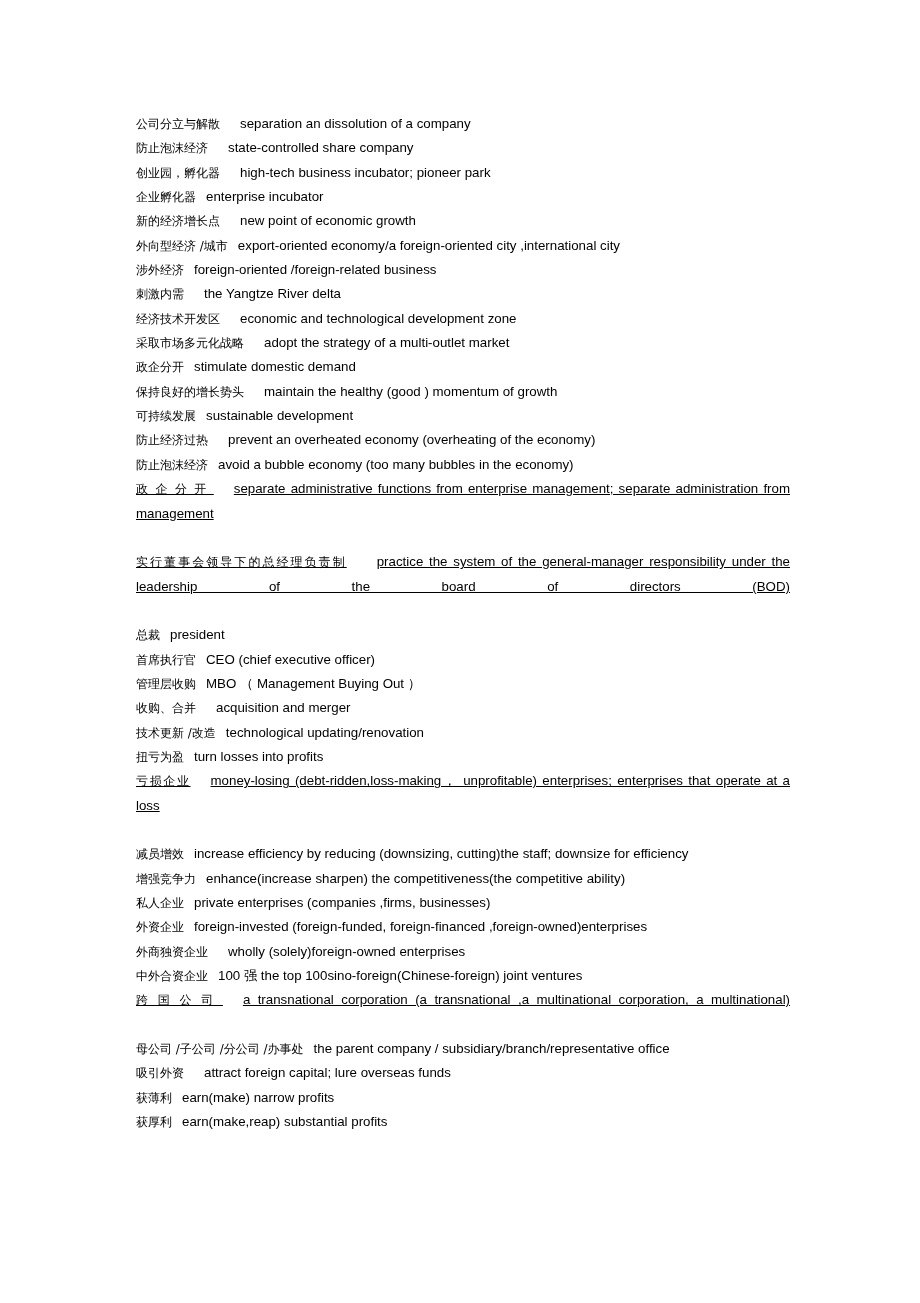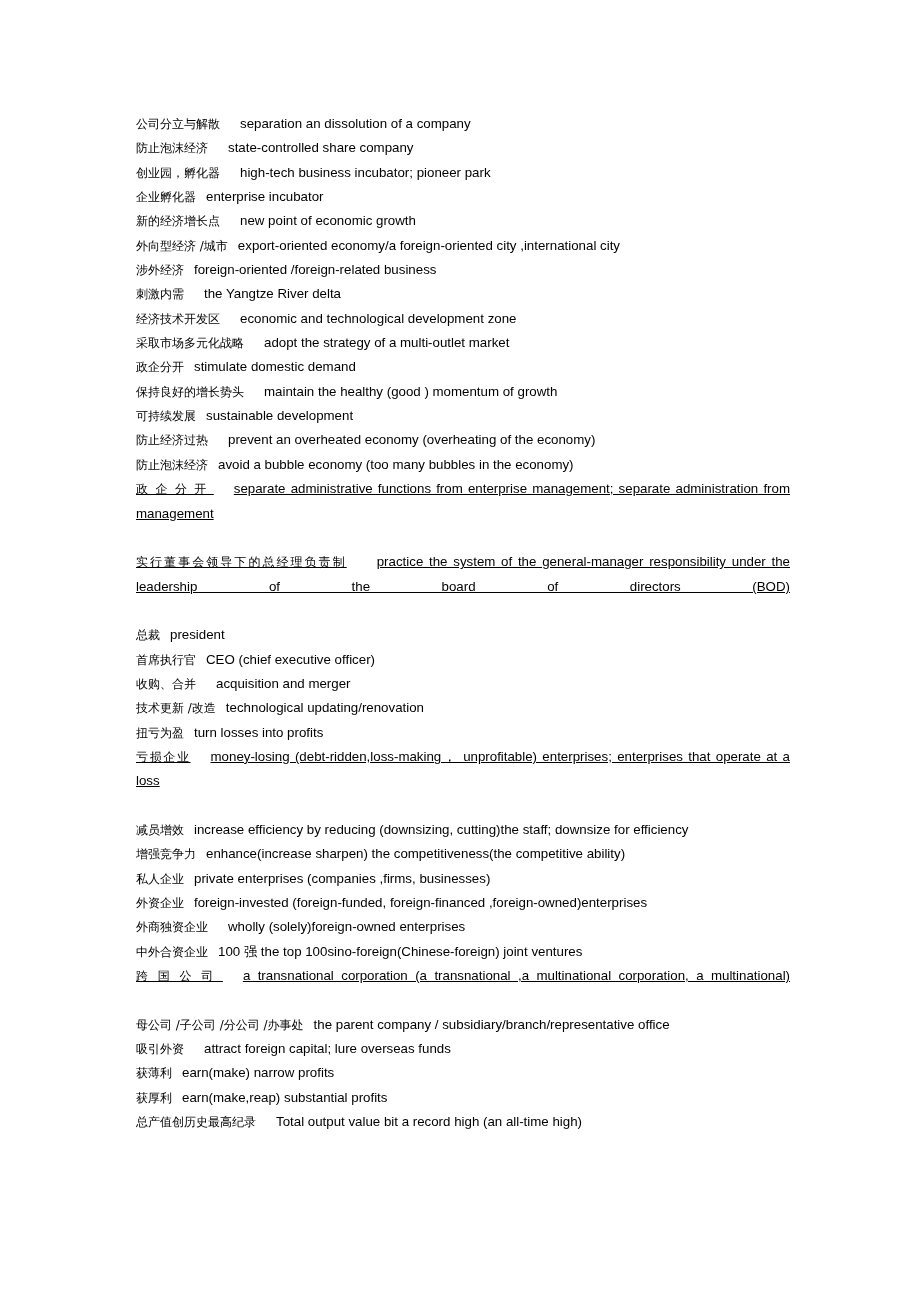--- a/index.html
+++ b/index.html
@@ -76,30 +76,30 @@
       <p class="entry"><span class="cn">采取市场多元化战略</span><span class="gap-md"></span><span>adopt the strategy of a multi-outlet market</span></p>
       <p class="entry"><span class="cn">政企分开</span><span class="gap-sm"></span><span>stimulate domestic demand</span></p>
       <p class="entry"><span class="cn">保持良好的增长势头</span><span class="gap-md"></span><span>maintain the healthy (good ) momentum of growth</span></p>
       <p class="entry"><span class="cn">可持续发展</span><span class="gap-sm"></span><span>sustainable development</span></p>
       <p class="entry"><span class="cn">防止经济过热</span><span class="gap-md"></span><span>prevent an overheated economy (overheating of the economy)</span></p>
       <p class="entry"><span class="cn">防止泡沫经济</span><span class="gap-sm"></span><span>avoid a bubble economy (too many bubbles in the economy)</span></p>
       <p class="entry wrapped"><span class="cn cn-spread">政企分开</span><span class="gap-md"></span><span>separate administrative functions from enterprise management; separate administration from management</span></p>
       <p class="entry wrapped"><span class="cn">实行董事会领导下的总经理负责制</span><span class="gap-lg"></span><span>practice the system of the general-manager responsibility under the leadership of the board of directors (BOD)</span></p>
       <p class="entry"><span class="cn">总裁</span><span class="gap-sm"></span><span>president</span></p>
       <p class="entry"><span class="cn">首席执行官</span><span class="gap-sm"></span><span>CEO    (chief executive officer)</span></p>
+      <p class="entry"><span class="cn">管理层收购</span><span class="gap-sm"></span><span>MBO  （ Management Buying Out ）</span></p>
       <p class="entry"><span class="cn">收购、合并</span><span class="gap-md"></span><span>acquisition and merger</span></p>
       <p class="entry"><span class="cn">技术更新 /改造</span><span class="gap-sm"></span><span>technological updating/renovation</span></p>
       <p class="entry"><span class="cn">扭亏为盈</span><span class="gap-sm"></span><span>turn losses into profits</span></p>
       <p class="entry wrapped"><span class="cn">亏损企业</span><span class="gap-md"></span><span>money-losing (debt-ridden,loss-making， unprofitable) enterprises; enterprises that operate at a loss</span></p>
       <p class="entry"><span class="cn">减员增效</span><span class="gap-sm"></span><span>increase efficiency by reducing (downsizing, cutting)the staff; downsize for efficiency</span></p>
       <p class="entry"><span class="cn">增强竞争力</span><span class="gap-sm"></span><span>enhance(increase sharpen) the competitiveness(the competitive ability)</span></p>
       <p class="entry"><span class="cn">私人企业</span><span class="gap-sm"></span><span>private enterprises (companies ,firms, businesses)</span></p>
       <p class="entry"><span class="cn">外资企业</span><span class="gap-sm"></span><span>foreign-invested (foreign-funded, foreign-financed ,foreign-owned)enterprises</span></p>
       <p class="entry"><span class="cn">外商独资企业</span><span class="gap-md"></span><span>wholly (solely)foreign-owned enterprises</span></p>
       <p class="entry"><span class="cn">中外合资企业</span><span class="gap-sm"></span><span>100 强 the top 100sino-foreign(Chinese-foreign) joint ventures</span></p>
       <p class="entry wrapped"><span class="cn cn-spread">跨国公司</span><span class="gap-md"></span><span>a transnational corporation (a transnational ,a multinational corporation, a multinational)</span></p>
       <p class="entry"><span class="cn">母公司 /子公司 /分公司 /办事处</span><span class="gap-sm"></span><span>the parent company / subsidiary/branch/representative office</span></p>
       <p class="entry"><span class="cn">吸引外资</span><span class="gap-md"></span><span>attract foreign capital; lure overseas funds</span></p>
       <p class="entry"><span class="cn">获薄利</span><span class="gap-sm"></span><span>earn(make) narrow profits</span></p>
       <p class="entry"><span class="cn">获厚利</span><span class="gap-sm"></span><span>earn(make,reap) substantial profits</span></p>
-      <p class="entry"><span class="cn">总产值创历史最高纪录</span><span class="gap-md"></span><span>Total output value bit a record high (an all-time high)</span></p>
     </div>
 </div>
 
 </body></html>

